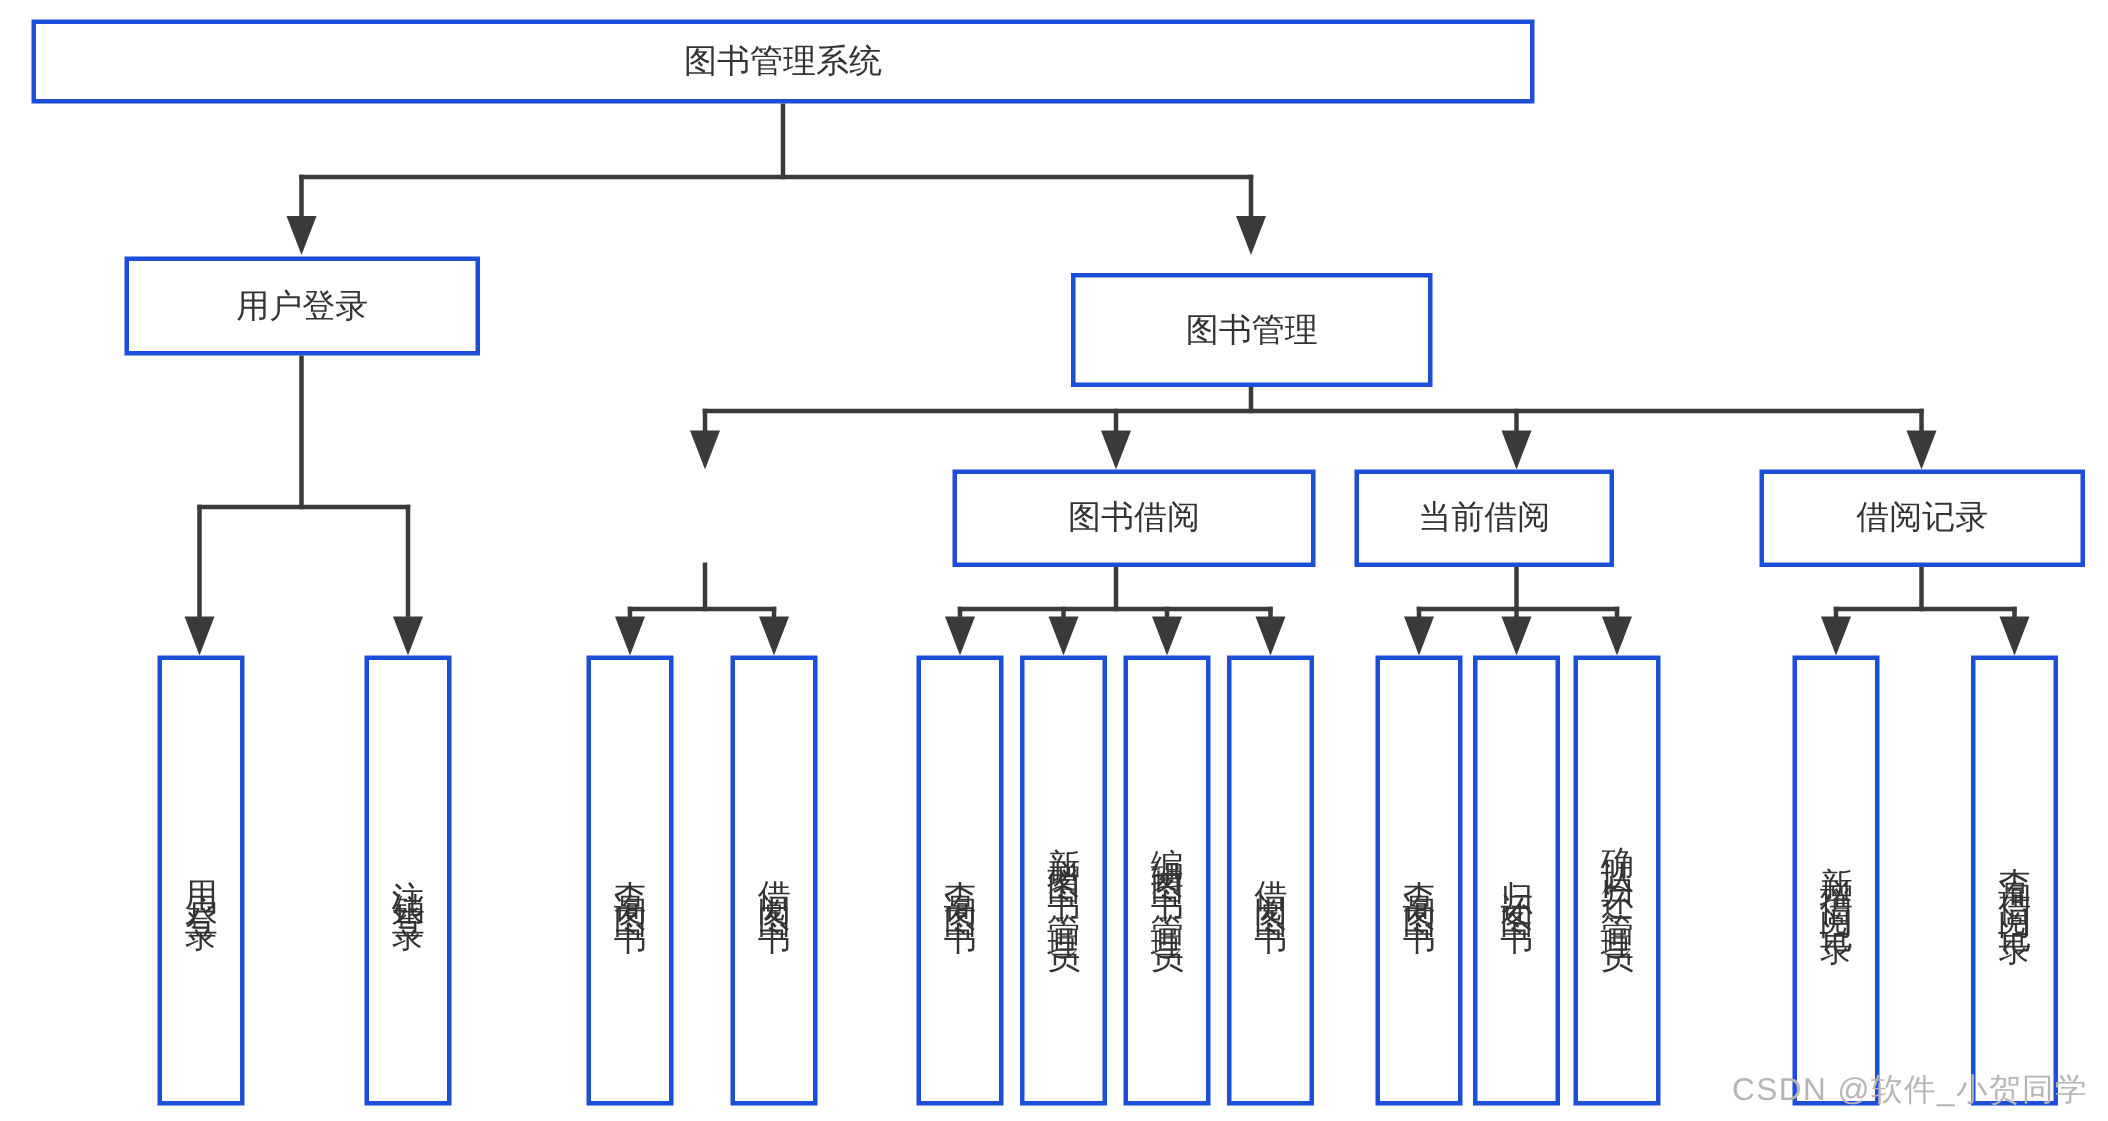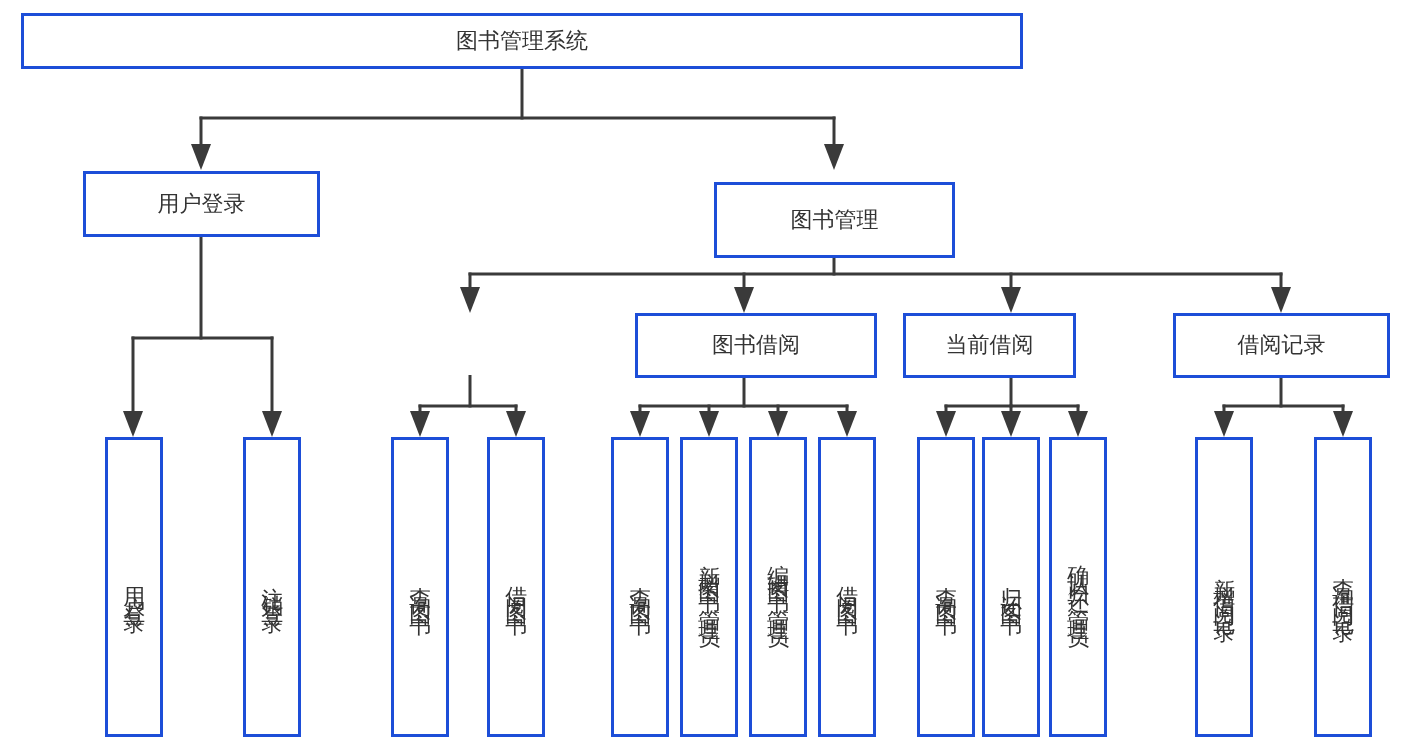--- a/index.html
+++ b/index.html
@@ -147,14 +147,15 @@
   <div class="node vnode" style="left:749px; top:437px; width:58px; height:300px;">编辑图书（管理员）</div>
   <div class="node vnode" style="left:818px; top:437px; width:58px; height:300px;">借阅图书</div>
 
   <div class="node vnode" style="left:917px; top:437px; width:58px; height:300px;">查询图书</div>
   <div class="node vnode" style="left:982px; top:437px; width:58px; height:300px;">归还图书</div>
   <div class="node vnode" style="left:1049px; top:437px; width:58px; height:300px;">确认归还（管理员）</div>
 
   <div class="node vnode" style="left:1195px; top:437px; width:58px; height:300px;">新增借阅记录</div>
   <div class="node vnode" style="left:1314px; top:437px; width:58px; height:300px;">查询借阅记录</div>
 
+  <div class="watermark">CSDN @软件_小贺同学</div>
 
 </div>
 
 </body></html>

